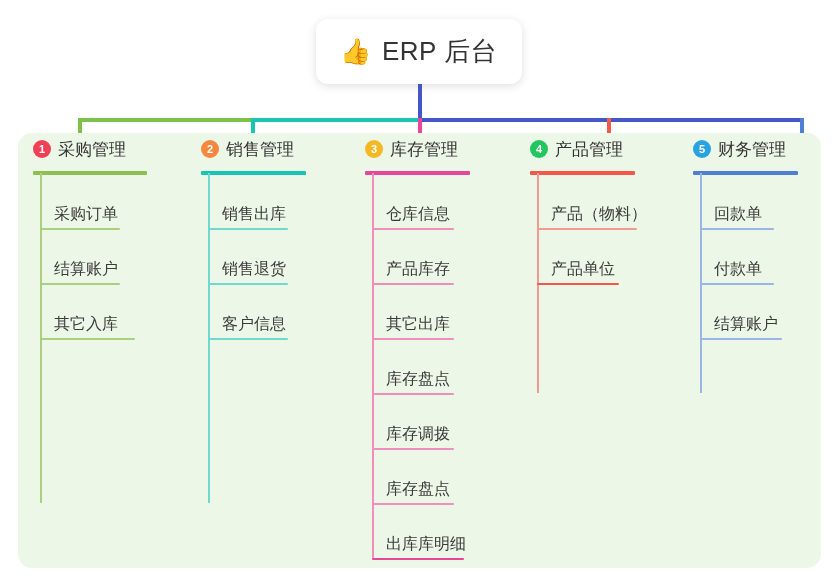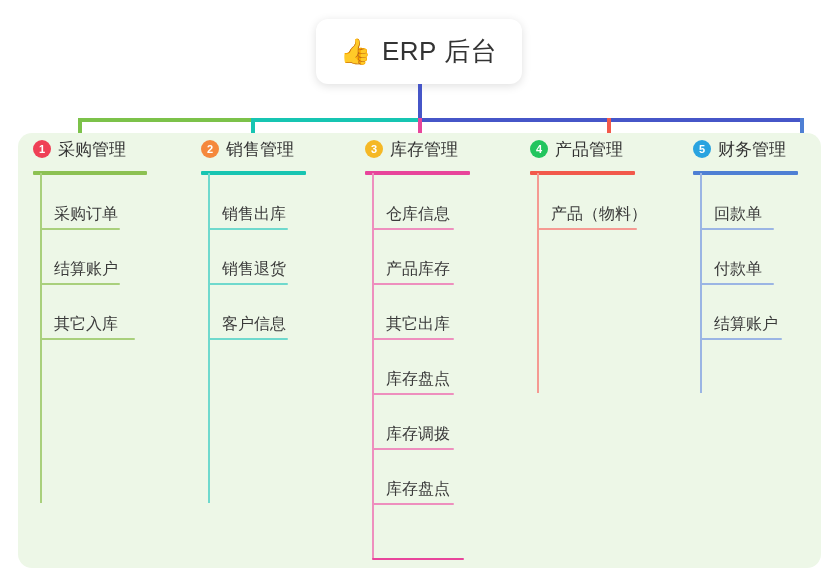--- a/index.html
+++ b/index.html
@@ -234,37 +234,42 @@
       </div>
       <div class="item">
         <span class="item-label">库存调拨</span>
         <span class="item-rule" style="width:82px;background:#EE8FBE;"></span>
       </div>
       <div class="item">
         <span class="item-label">库存盘点</span>
         <span class="item-rule" style="width:82px;background:#EE8FBE;"></span>
       </div>
       <div class="item">
+        <span class="item-label">出库库明细</span>
         <span class="item-rule" style="width:92px;background:#E8459B;"></span>
       </div>
     </div>
   </div>
 
   <div class="column" style="left:497px;width:163px;">
     <div class="col-head">
       <span class="badge" style="background: rgb(34, 197, 94);">4</span>
       <span class="col-title">产品管理</span>
     </div>
     <div class="head-rule" style="width:105px;background:#F2594B;"></div>
     <div class="spine" style="height:220px;background:#F59A92;"></div>
     <div class="items">
       <div class="item">
         <span class="item-label">产品（物料）</span>
         <span class="item-rule" style="width:100px;background:#F59A92;"></span>
       </div>
+      <div class="item">
+        <span class="item-label">产品单位</span>
+        <span class="item-rule" style="width:82px;background:#F2594B;"></span>
+      </div>
     </div>
   </div>
 
   <div class="column" style="left:660px;width:143px;">
     <div class="col-head">
       <span class="badge" style="background: rgb(41, 163, 224);">5</span>
       <span class="col-title">财务管理</span>
     </div>
     <div class="head-rule" style="width:105px;background:#4E7FD4;"></div>
     <div class="spine" style="height:220px;background:#9BB5E4;"></div>

